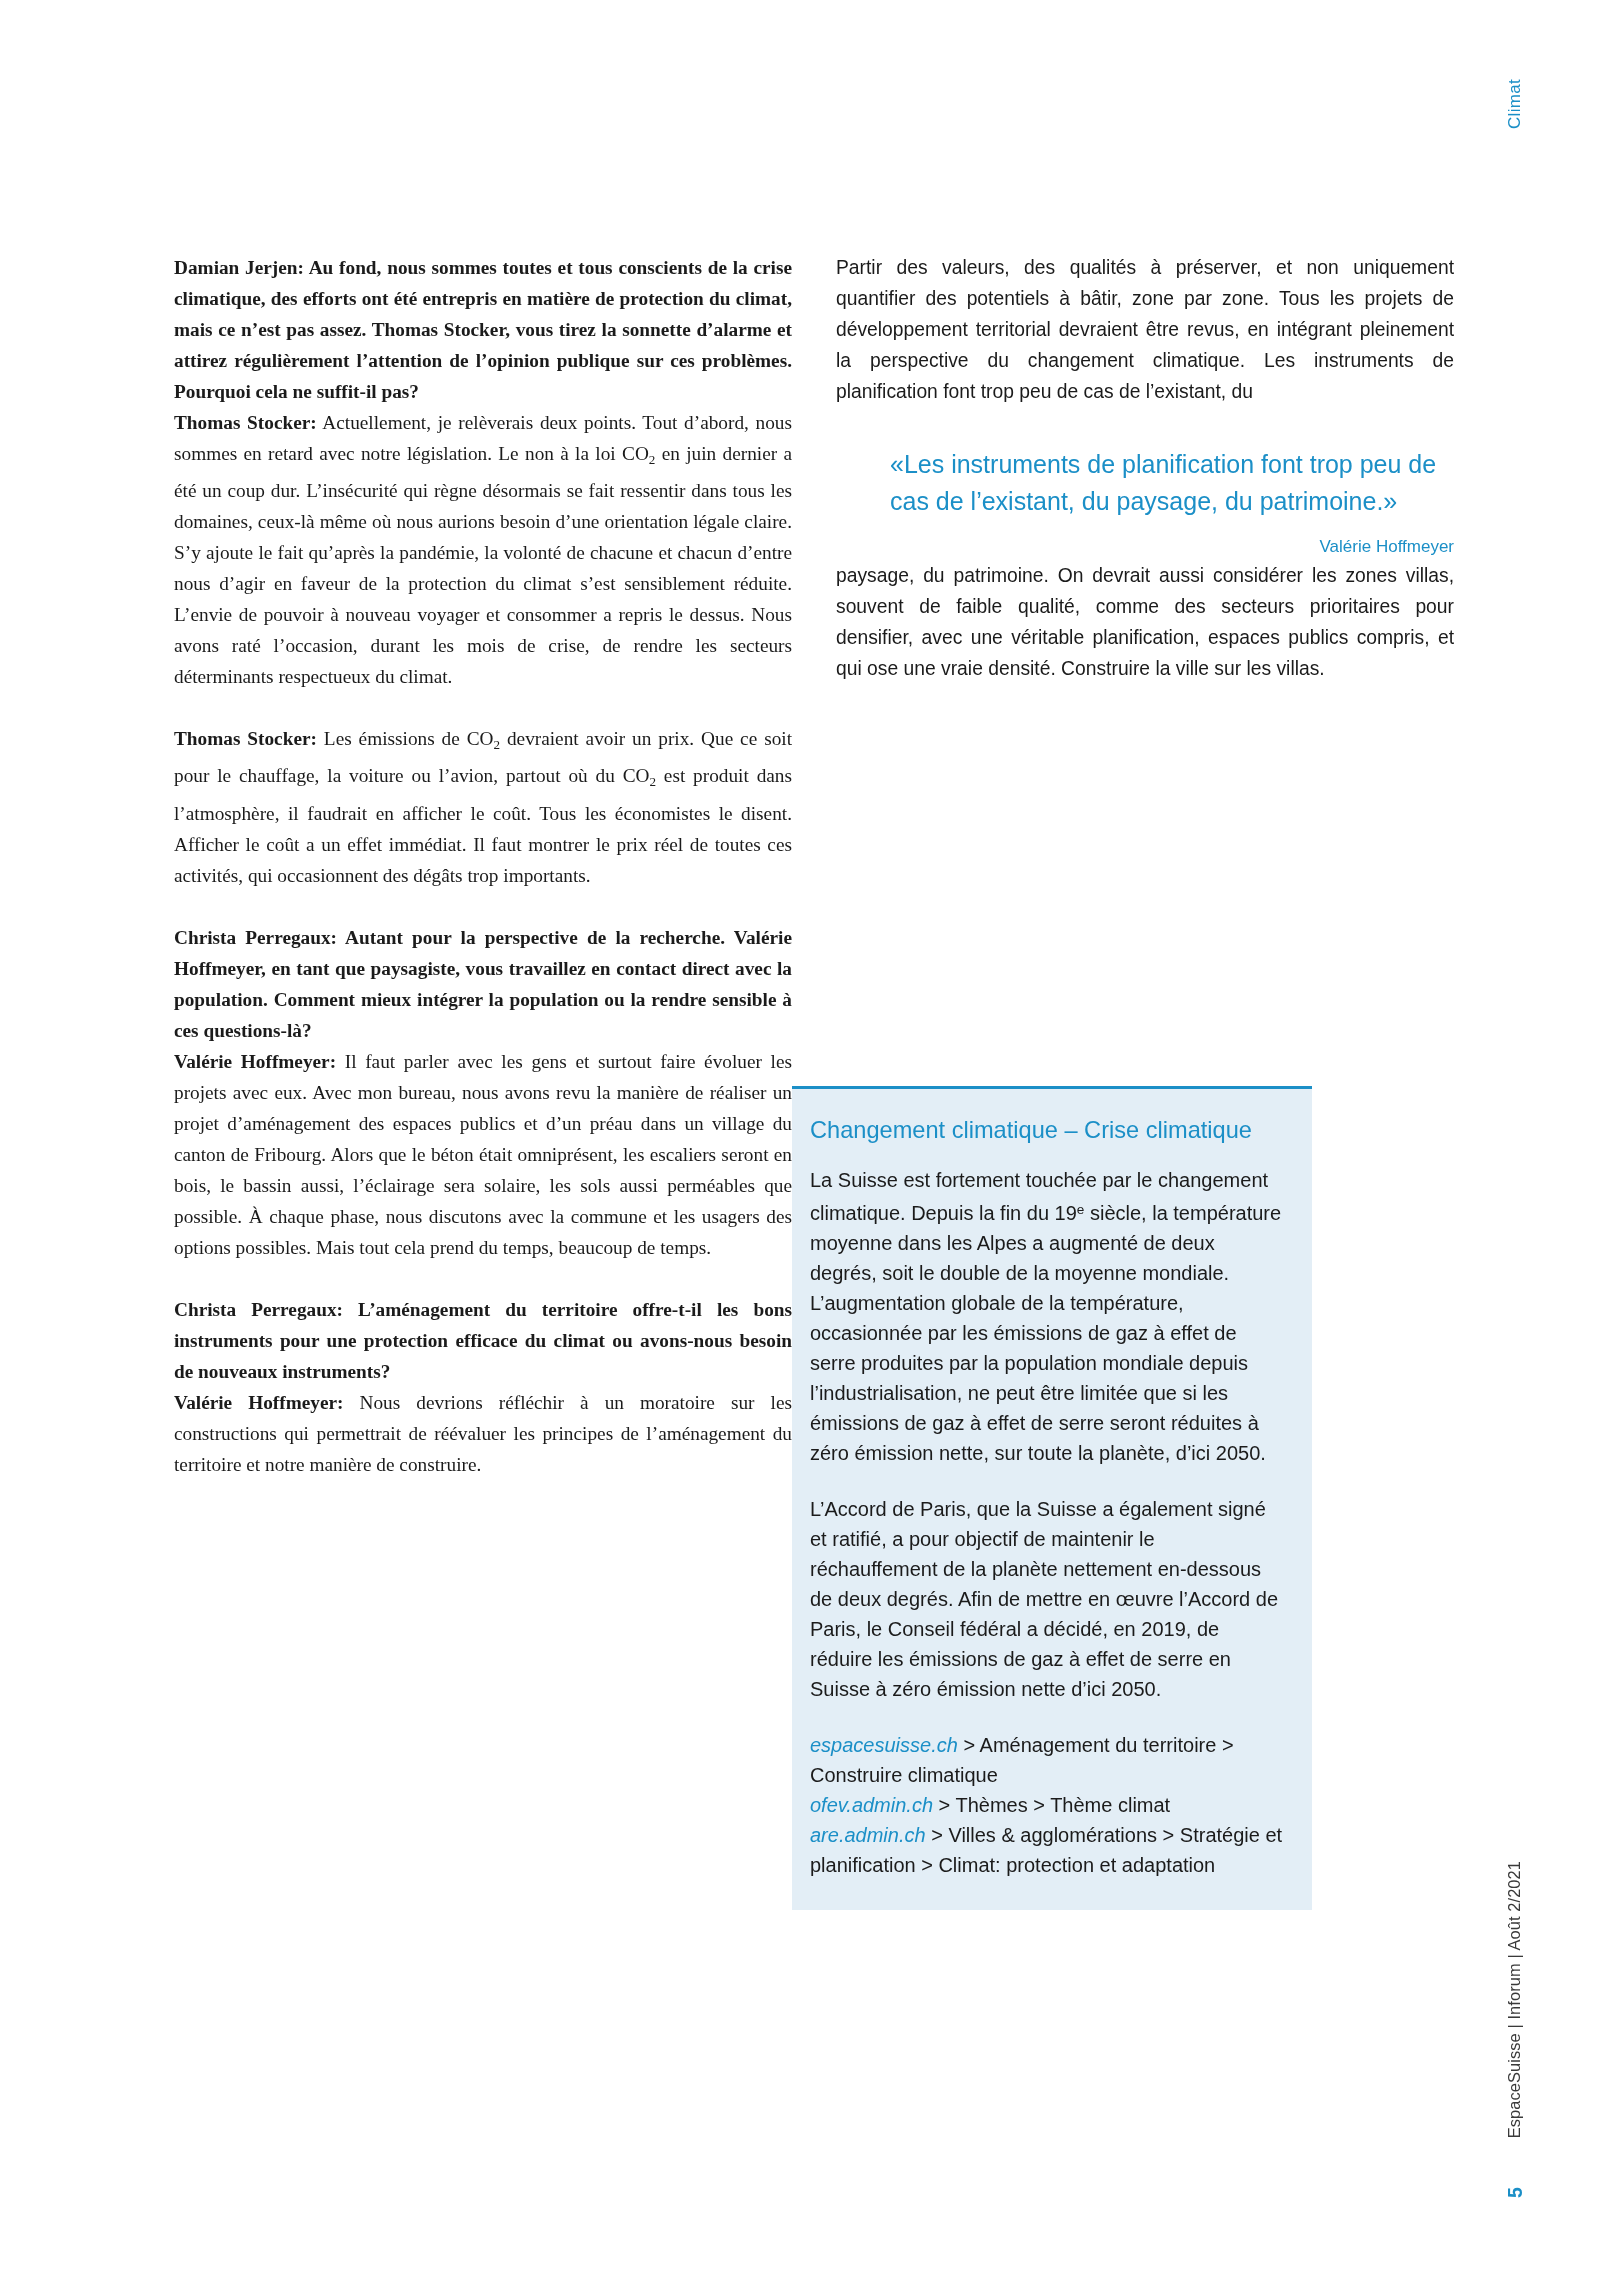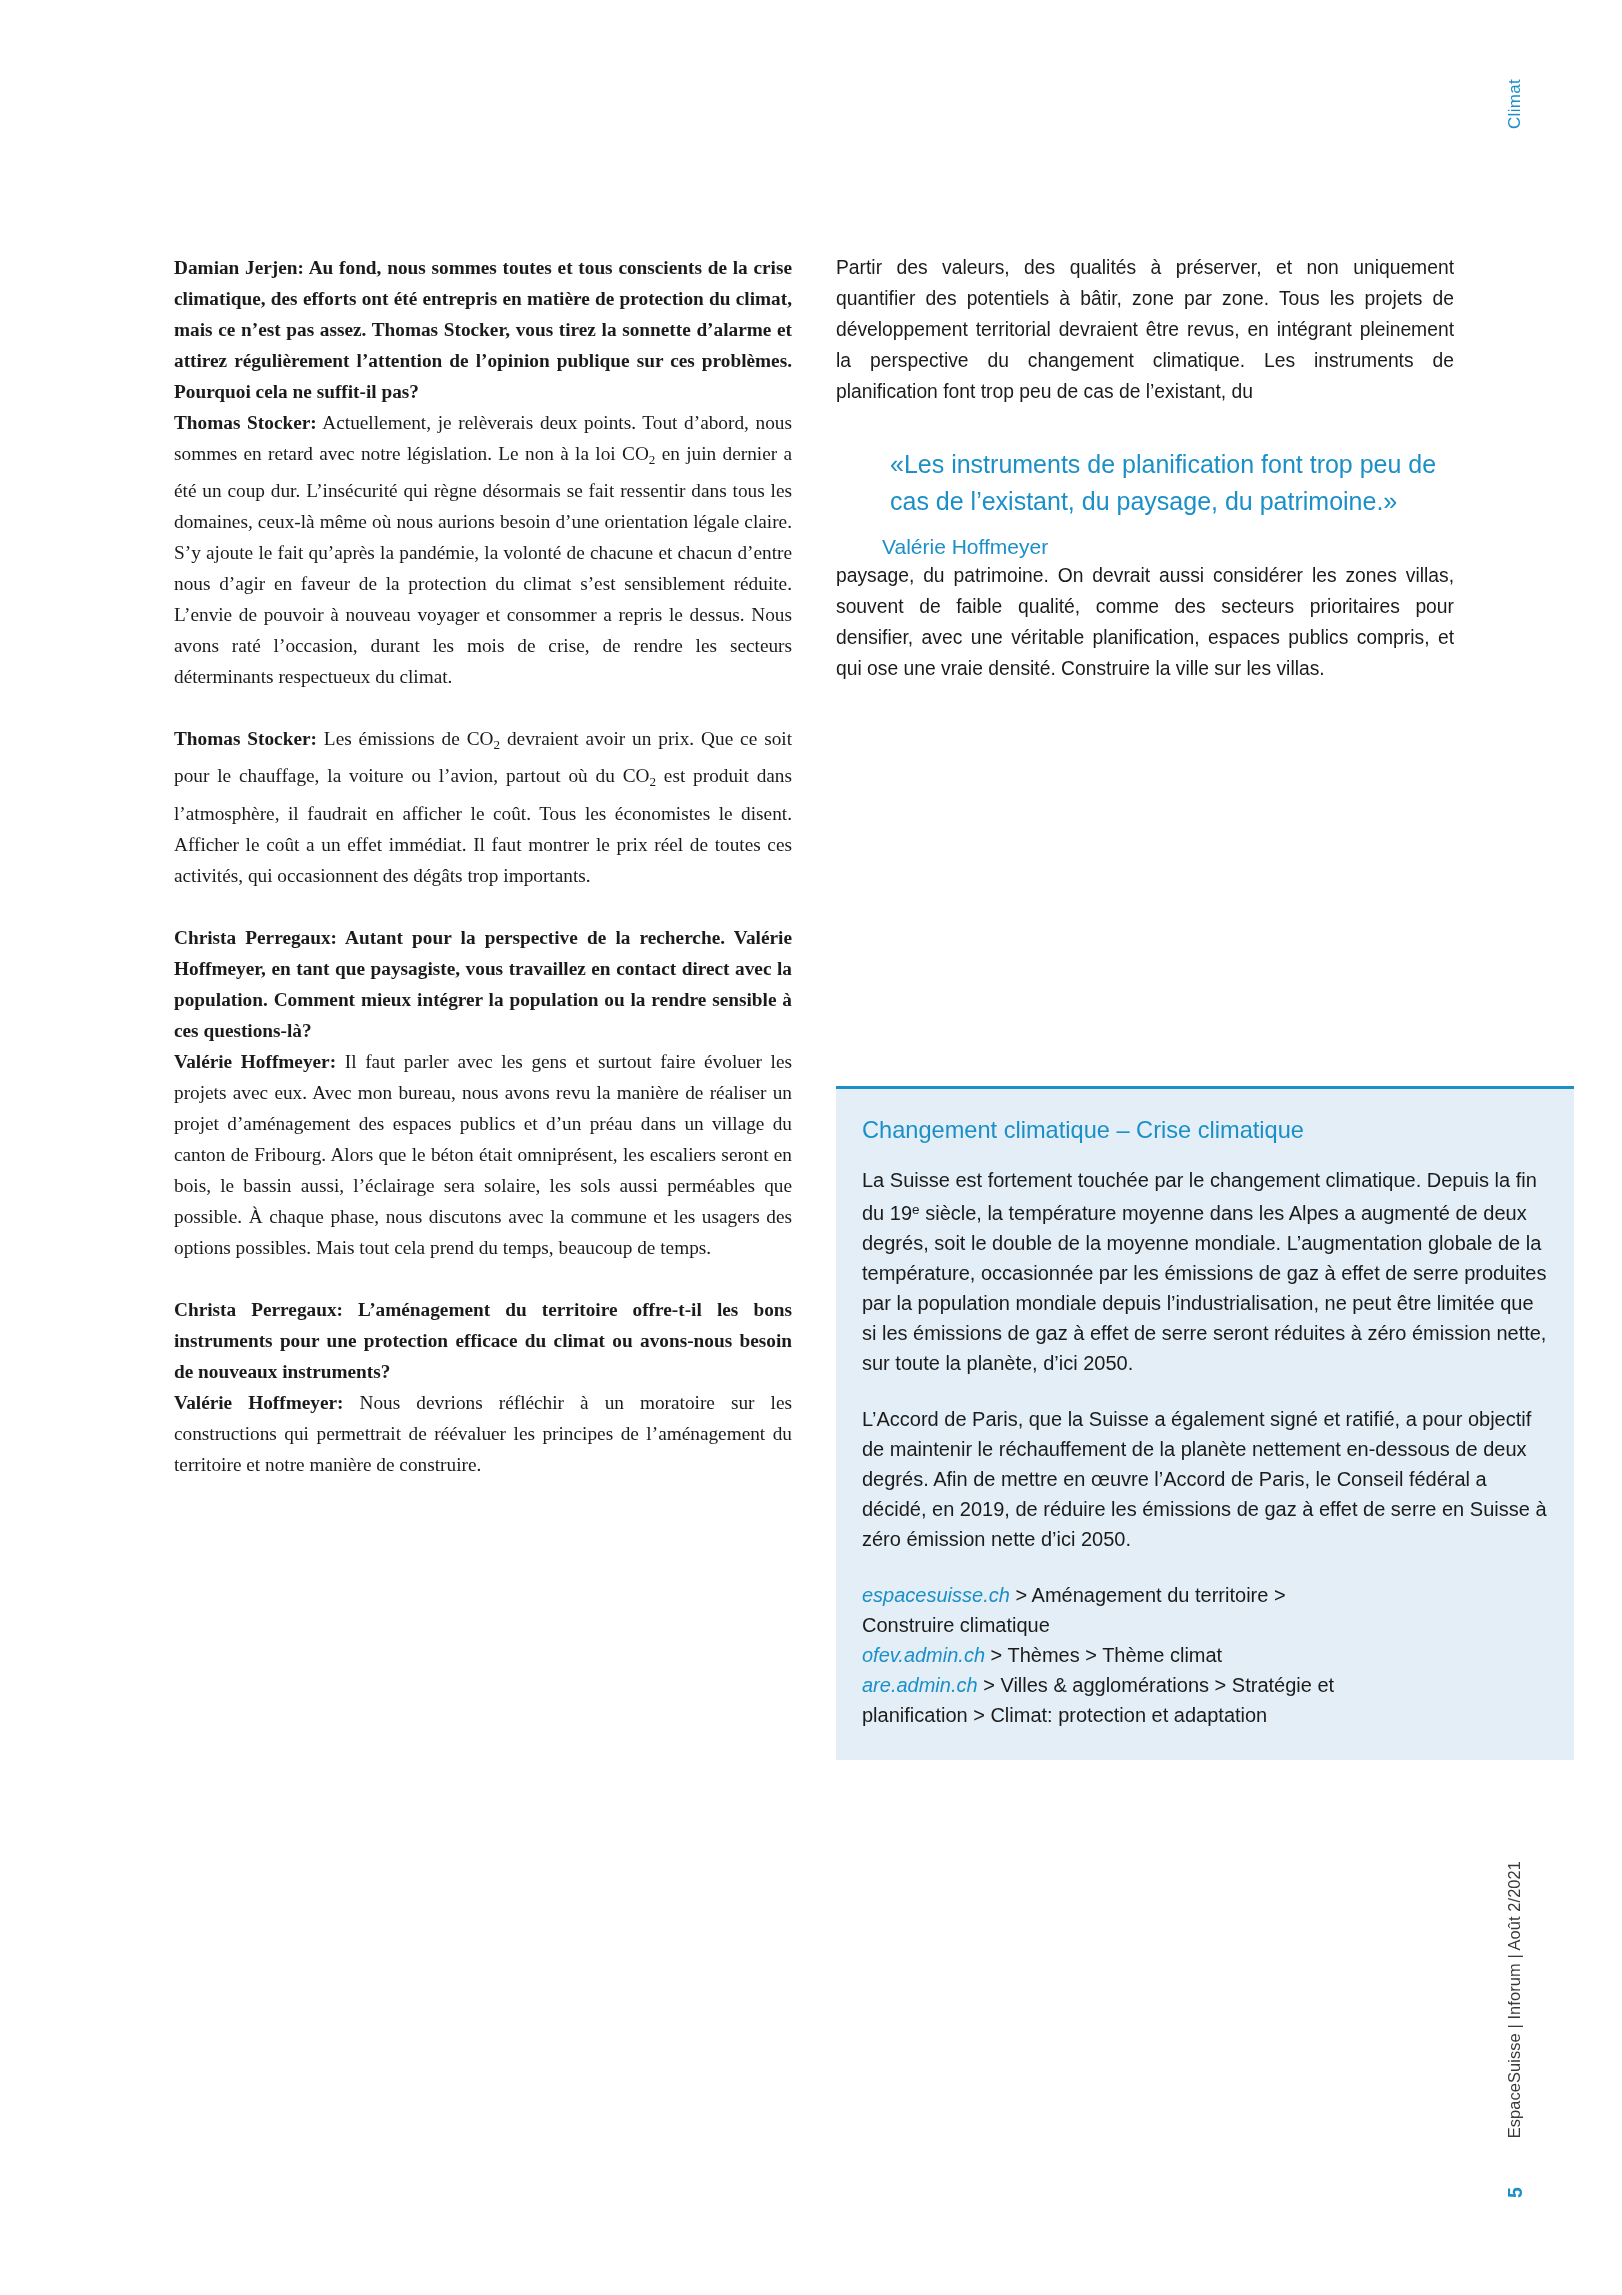--- a/index.html
+++ b/index.html
@@ -96,37 +96,37 @@
   }
   .pullquote .pq-text {
     color: #1b8fc7;
     font-size: 25px;
     line-height: 37px;
     margin: 8px;
     text-align: left;
   }
   .pullquote .pq-author {
     color: #1b8fc7;
-    font-size: 21px;
+    font-size: 17px;
     line-height: 26px;
     margin: 14.4px 0 0 0;
-    text-align: left;
+    text-align: right;
   }
   .pq-after { margin-top: 39px; }
 
   
   .infobox {
     position: absolute;
-    left: 836px;
+    left: 792px;
     top: 1086px;
-    width: 738px;
+    width: 520px;
     background: #e3eef6;
     border-top: 3.3px solid #1b8fc7;
     box-sizing: border-box;
-    padding: 22px 26px 30px 26px;
+    padding: 22px 26px 30px 18px;
   }
   .infobox h2 {
     color: #1b8fc7;
     font-size: 23.6px;
     font-weight: normal;
     line-height: 31px;
     margin: 3.9px 0 19.6px 0;
   }
   .infobox p {
     font-size: 20px;

